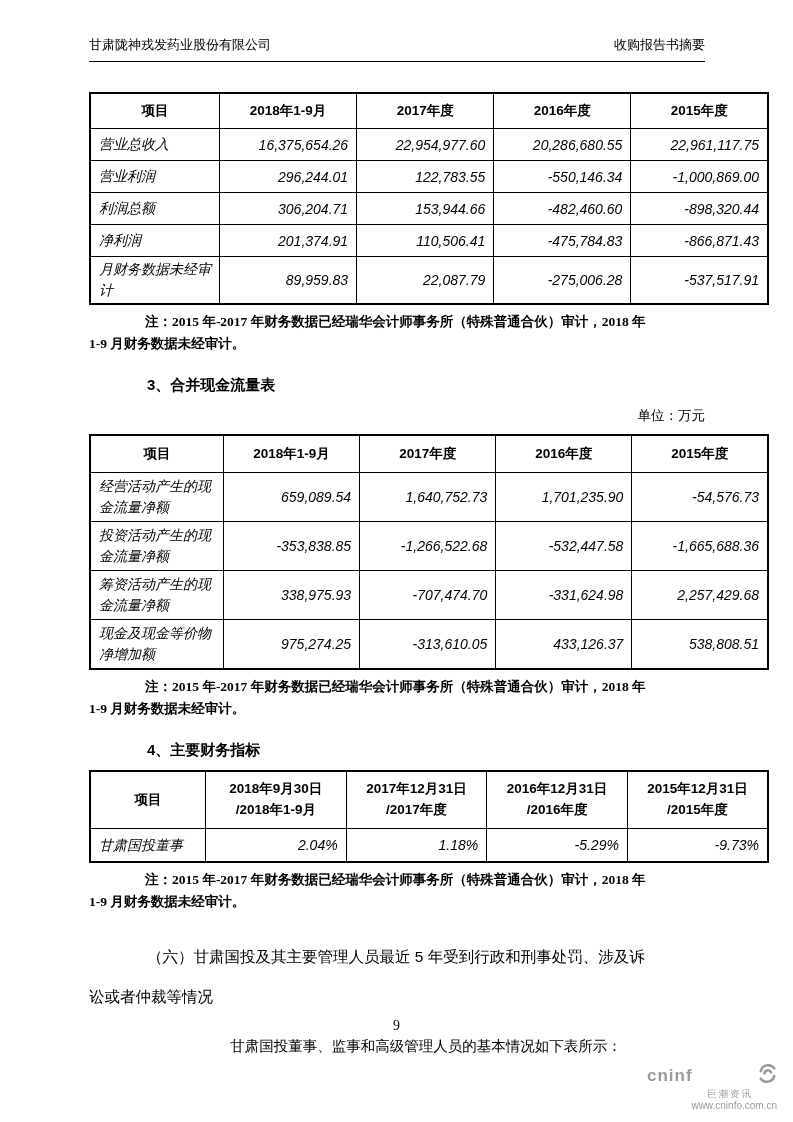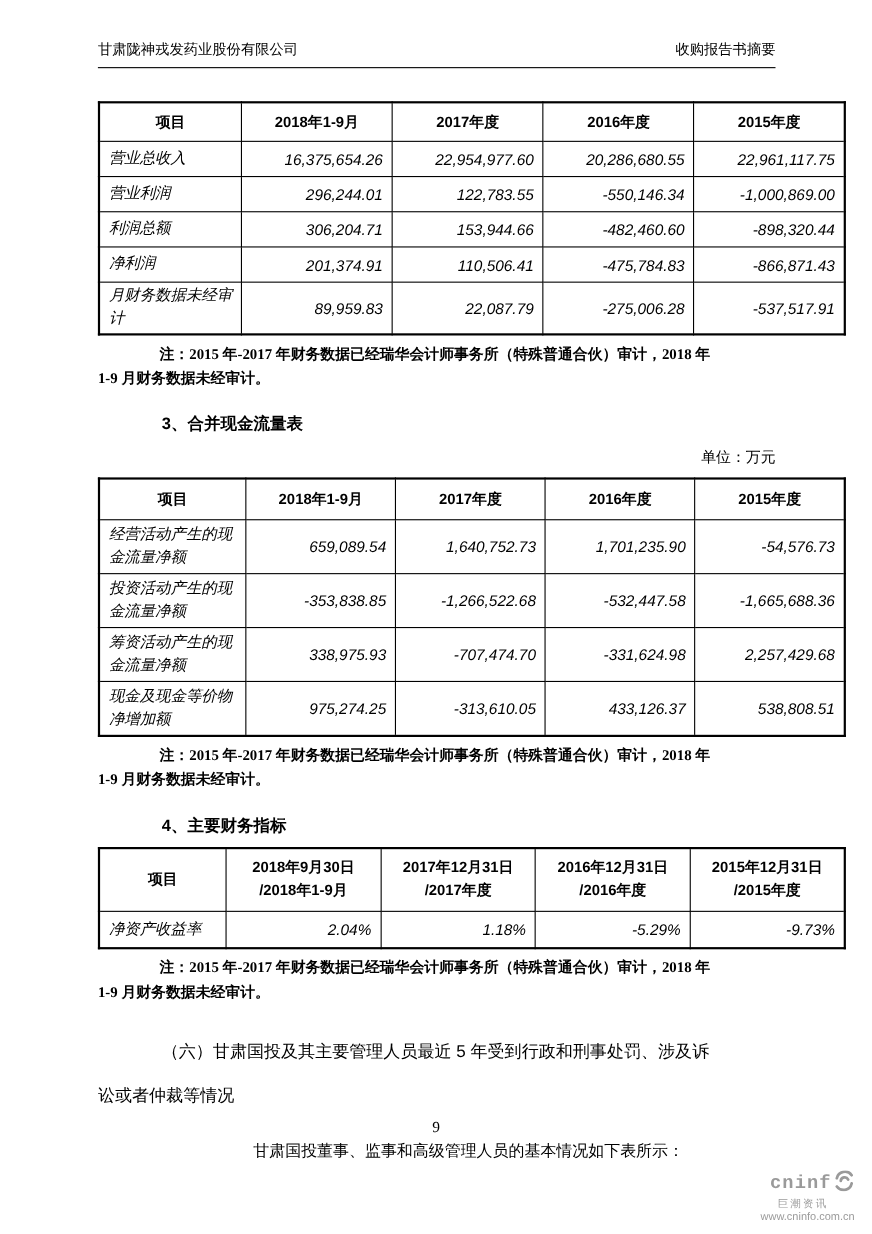--- a/index.html
+++ b/index.html
@@ -123,24 +123,23 @@
     right:16px;
     top:1064px;
     width:130px;
     text-align:right;
     color:#9a9a9a;
     font-family:"Liberation Sans","DejaVu Sans",sans-serif;
     line-height:1.25;
   }
   .cninfo-logo .brand-row{
     display:flex;
-    justify-content:flex-end;
+    justify-content:space-between;
     align-items:center;
-    gap:2px;
-    font-family:Liberation Mono, monospace;
+    gap:13px;
   }
   .cninfo-logo .brand{
     font-size:17px;
     font-weight:bold;
     letter-spacing:1px;
   }
   .cninfo-logo .cn-name{font-size:9.5px;letter-spacing:2px;margin-right:24px;}
   .cninfo-logo .url{font-size:10px;}
 </style>
 </head>
@@ -265,21 +264,21 @@
           <th>2017年12月31日
 /2017年度</th>
           <th>2016年12月31日
 /2016年度</th>
           <th>2015年12月31日
 /2015年度</th>
         </tr>
       </thead>
       <tbody>
         <tr>
-          <td class="row-label">净资产收益率</td>
+          <td class="row-label">甘肃国投董事</td>
           <td>2.04%</td>
           <td>1.18%</td>
           <td>-5.29%</td>
           <td>-9.73%</td>
         </tr>
       </tbody>
     </table>
 
   <p class="note">注：2015 年-2017 年财务数据已经瑞华会计师事务所（特殊普通合伙）审计，2018 年
 1-9 月财务数据未经审计。</p>

